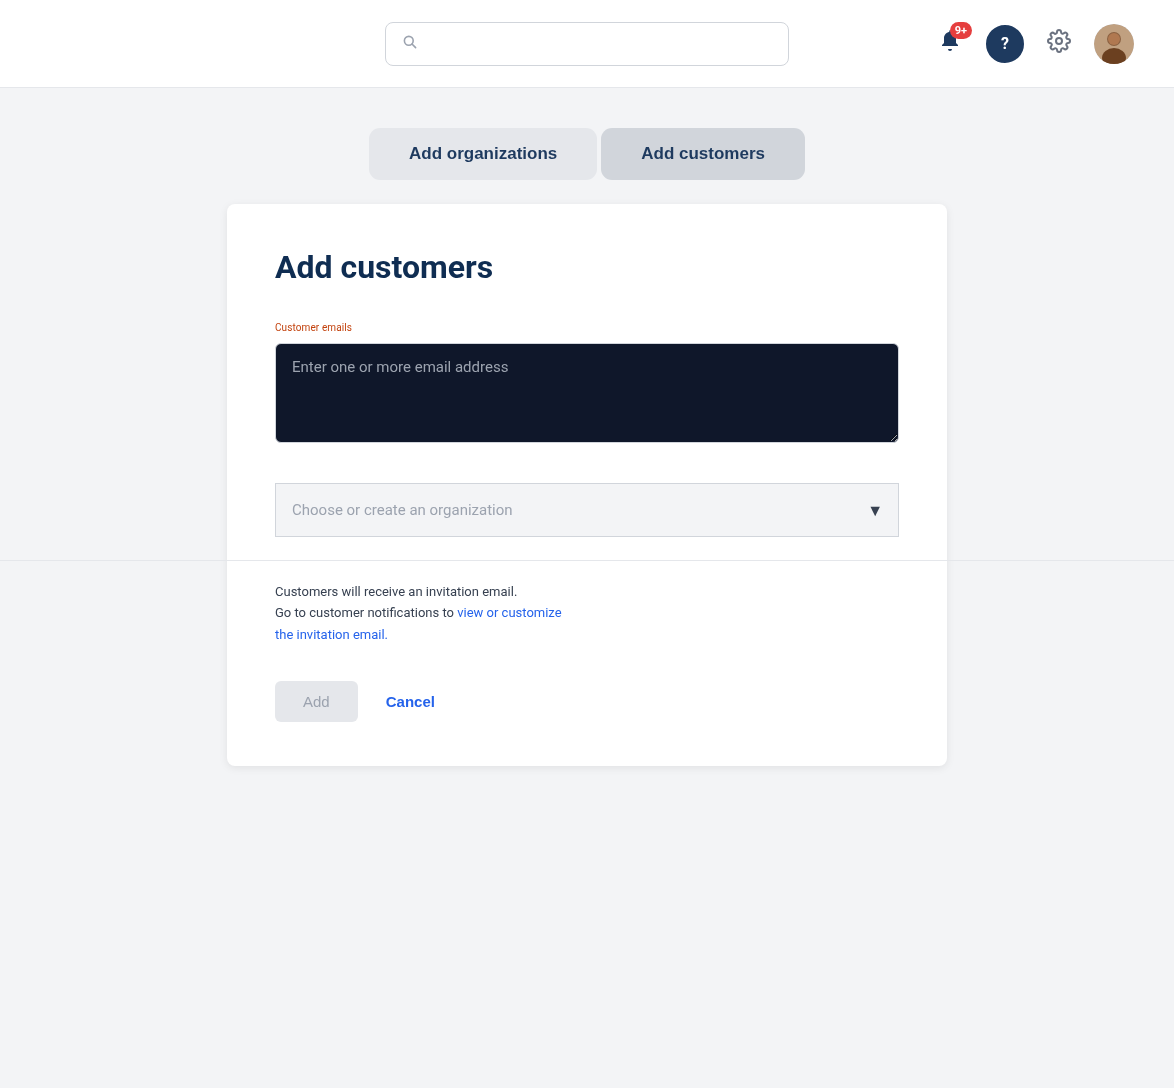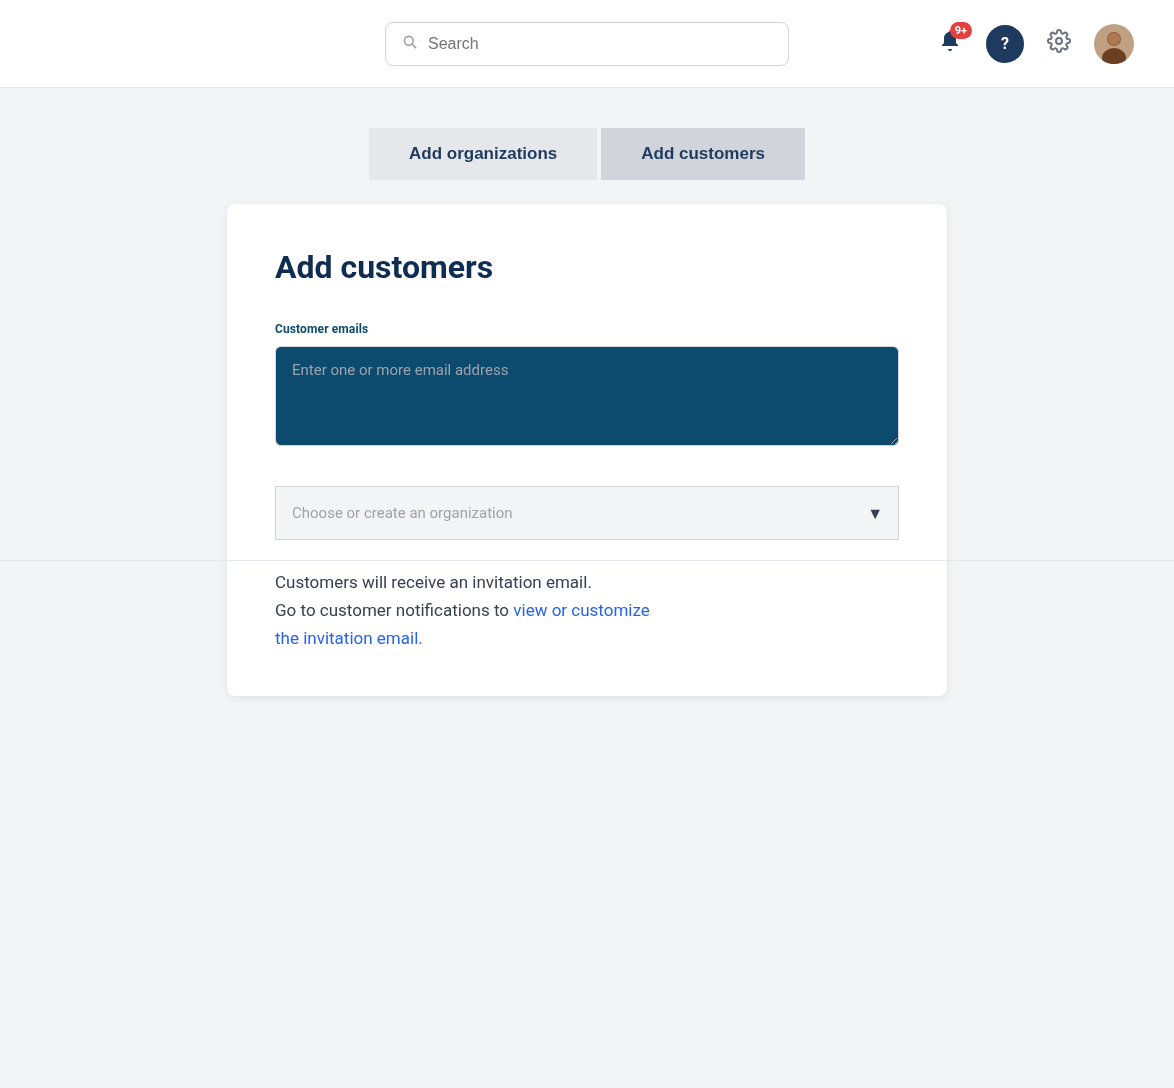--- a/index.html
+++ b/index.html
@@ -143,21 +143,21 @@
     }
 
     .tab {
       padding: 16px 40px;
       background: #e5e7eb;
       border: none;
       font-size: 17px;
       font-weight: 600;
       color: #1e3a5f;
       cursor: pointer;
-      border-radius: 0;
+      border-radius: 11px;
       margin: 0 2px;
     }
 
     .tab.active {
       background: #d1d5db;
     }
 
     
     .card {
       background: #ffffff;
@@ -168,36 +168,36 @@
     }
 
     .card-title {
       font-size: 32px;
       font-weight: 700;
       color: #0f2d52;
       margin-bottom: 36px;
     }
 
     .field-label {
-      font-size: 12px;
-      color: #0c4a6e;
-      font-weight: 700;
+      font-size: 10px;
+      color: #c2410c;
+      font-weight: 400;
       margin-bottom: 10px;
       letter-spacing: 0.01em;
     }
 
     .email-textarea {
       width: 100%;
       height: 100px;
       border: 1.5px solid #d1d5db;
       border-radius: 6px;
       padding: 14px 16px;
       font-size: 15px;
       color: #9ca3af;
-      background: #0c4a6e;
+      background: #0f172a;
       resize: vertical;
       outline: none;
       font-family: inherit;
     }
 
     .email-textarea::placeholder {
       color: #9ca3af;
     }
 
     .org-section {
@@ -228,22 +228,22 @@
       position: absolute;
       right: 16px;
       top: 50%;
       transform: translateY(-50%);
       color: #374151;
       font-size: 16px;
       pointer-events: none;
     }
 
     .info-text {
-      margin-top: 28px;
-      font-size: 17px;
+      margin-top: 44px;
+      font-size: 13px;
       color: #374151;
       line-height: 1.65;
     }
 
     .info-link {
       color: #2563eb;
       text-decoration: none;
       cursor: pointer;
     }
 
@@ -291,21 +291,20 @@
 <body>
 
 <div class="header">
   <div class="search-bar">
     <span class="search-icon-wrap">
       <svg width="16" height="16" viewBox="0 0 20 20" fill="none" xmlns="http://www.w3.org/2000/svg">
         <circle cx="8.5" cy="8.5" r="5.5" stroke="#9ca3af" stroke-width="2"></circle>
         <line x1="12.5" y1="12.5" x2="17" y2="17" stroke="#9ca3af" stroke-width="2" stroke-linecap="round"></line>
       </svg>
     </span>
-    <input type="text" class="search-input" placeholder="Search" style="">
   </div>
 
   <div class="header-right">
 
     <div class="notification-btn">
       <span>
         <svg width="24" height="24" viewBox="0 0 24 24" fill="none" xmlns="http://www.w3.org/2000/svg">
           <path d="M12 2C8.686 2 6 4.686 6 8v5l-2 2v1h16v-1l-2-2V8c0-3.314-2.686-6-6-6z" fill="#1e3a5f"></path>
           <path d="M10 19a2 2 0 0 0 4 0" fill="#1e3a5f"></path>
           <path d="M12 2V1" stroke="#1e3a5f" stroke-width="1.5" stroke-linecap="round"></path>
@@ -362,14 +361,18 @@
         </select>
         <span class="chevron">▼</span>
       </div>
     </div>
 
     <div class="info-text">
       Customers will receive an invitation email.<br>
       Go to customer notifications to <a class="info-link" href="#">view or customize<br>the invitation email.</a>
     </div>
 
+    <div class="actions">
+      <button class="btn-add">Add</button>
+      <button class="btn-cancel">Cancel</button>
+    </div>
   </div>
 </div>
 
 </body></html>

